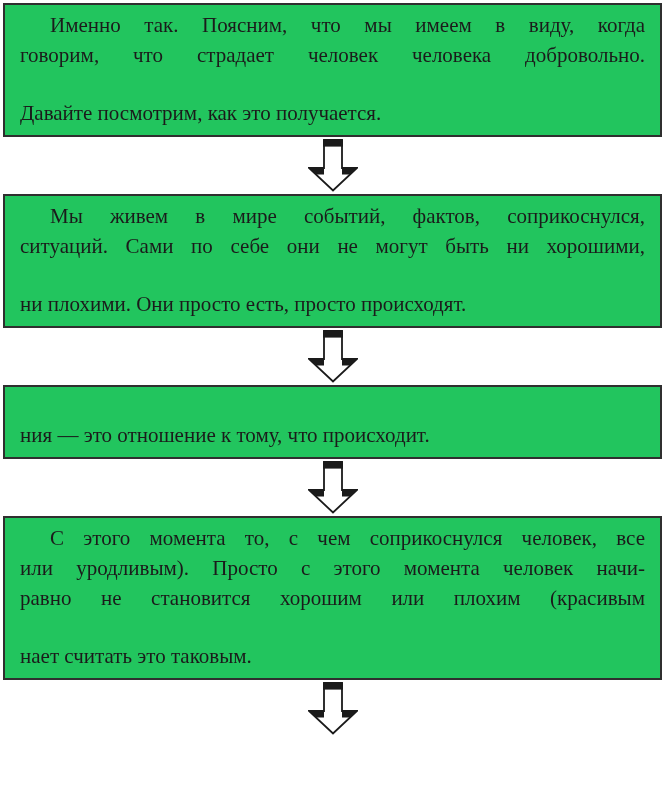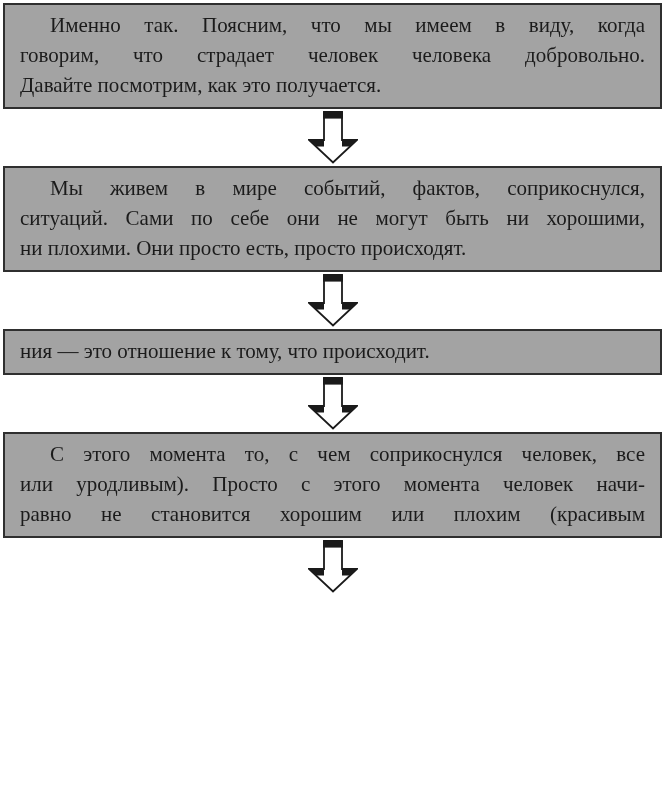--- a/index.html
+++ b/index.html
@@ -10,36 +10,37 @@
   #page {
     width: 665px;
     box-sizing: border-box;
     padding: 3px;
     background: var(--bg, #ffffff);
     font-family: "Liberation Serif", "DejaVu Serif", serif;
   }
   .box {
     box-sizing: border-box;
     border: 2px solid var(--border-color, #2f2f2f);
-    background: #a3a3a3;
+    background: #22c55e;
     padding: 5px 15px 7px 15px;
     color: var(--text-color, #1b1b1b);
     font-size: 21px;
     line-height: 30px;
   }
   .line {
     text-align: justify;
     text-align-last: justify;
     white-space: normal;
   }
   .line.first {
     text-indent: 30px;
   }
   .line.last {
     text-align-last: left;
+    margin-top: 28px;
   }
   .arrow-row {
     height: 53px;
     margin: 2px 0;
     display: flex;
     justify-content: center;
     align-items: center;
   }
   .arrow-row svg {
     display: block;
@@ -96,20 +97,21 @@
 
     <path d="M1,29 L16,29 L16,35.6 L8.05,35.6 Z" fill="#1a1a1a"></path>
 
     <path d="M49,29 L34,29 L34,35.6 L41.95,35.6 Z" fill="#1a1a1a"></path>
   </svg>
 </div>
       <div class="box">
         <div class="line first">С этого момента то, с чем соприкоснулся человек, все</div>
         <div class="line">или уродливым). Просто с этого момента человек начи-</div>
         <div class="line">равно не становится хорошим или плохим (красивым</div>
+        <div class="line last">нает считать это таковым.</div>
       </div>
       <div class="arrow-row">
   <svg width="50" height="53" viewBox="0 0 50 53" aria-hidden="true">
 
     <path d="M16,1 L34,1 L34,29 L49,29 L25,51.5 L1,29 L16,29 Z" fill="#ffffff" stroke="#1a1a1a" stroke-width="1.8" stroke-linejoin="miter"></path>
 
     <path d="M15,0.4 L35,0.4 L35,7.6 L15,7.6 Z" fill="#1a1a1a"></path>
 
     <path d="M1,29 L16,29 L16,35.6 L8.05,35.6 Z" fill="#1a1a1a"></path>
 

